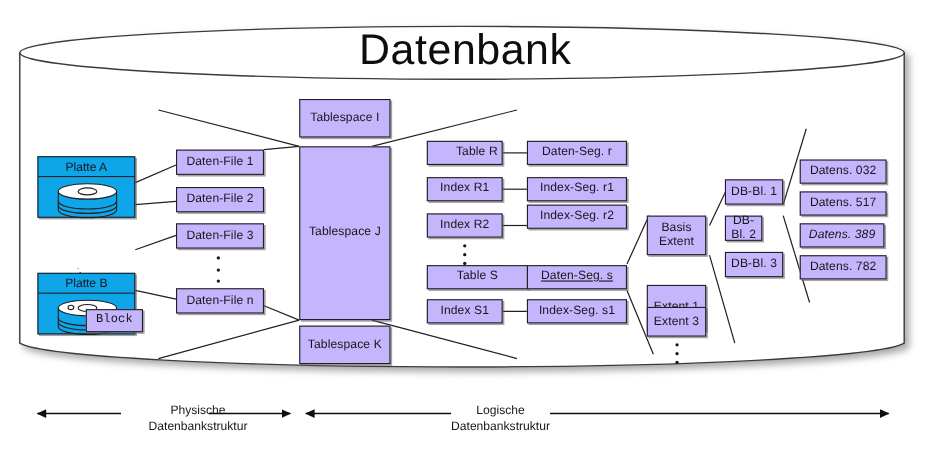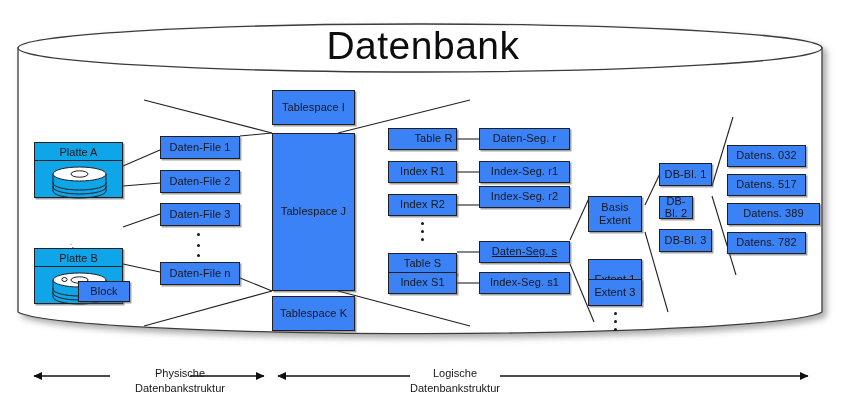--- a/index.html
+++ b/index.html
@@ -10,21 +10,21 @@
     overflow:hidden;
     position:relative;
   }
   #stage{position:absolute;left:0;top:0;width:846px;height:414px;}
   #svg-layer{position:absolute;left:0;top:0;width:846px;height:414px;}
 
   
   .box{
     position:absolute;
     box-sizing:border-box;
-    background:#3b82f6;
+    background:#c4b5fd;
     border:1.2px solid #231f20;
     box-shadow:1.5px 1.5px 0 rgba(90,90,90,.55);
     display:flex;
     align-items:center;
     justify-content:center;
     text-align:center;
     color:#17171b;
     font-size:11px;
     line-height:1.05;
     letter-spacing:.1px;
@@ -183,21 +183,21 @@
           <path d="M18,21 L18,26 A26.5,7 0 0 0 71,26 L71,21"></path>
           <path d="M18,13 L18,22 A26.5,7 0 0 0 71,22 L71,13"></path>
           <ellipse cx="44.5" cy="13" rx="26.5" ry="7" fill="#fff"></ellipse>
           <ellipse cx="44.5" cy="13" rx="8.5" ry="3.2" fill="#fff"></ellipse>
           <ellipse cx="29.5" cy="12.5" rx="2.6" ry="2" fill="#fff" stroke="#231f20"></ellipse>
         </g>
       </svg>
     </div>
   </div>
 
-  <div class="box" style="left:78px;top:281px;width:52px;height:21px;">Block</div>
+  <div class="box" style="left:78px;top:281px;width:52px;height:21px;font-family:Liberation Mono, monospace;">Block</div>
 
   <div class="box" style="left:160px;top:136px;width:80px;height:23px;">Daten-File 1</div>
   <div class="box" style="left:160px;top:170px;width:80px;height:23px;">Daten-File 2</div>
   <div class="box" style="left:160px;top:203px;width:80px;height:23px;">Daten-File 3</div>
   <div class="vdots" style="left:196px;top:233px;width:4px;height:24px;">
     <i></i>
       <i></i>
       <i></i>
   </div>
   <div class="box" style="left:160px;top:262px;width:80px;height:23px;">Daten-File n</div>
@@ -207,21 +207,21 @@
   <div class="box" style="left:272px;top:296px;width:83px;height:35px;">Tablespace K</div>
 
   <div class="box" style="left:388px;top:128px;width:69px;height:22px;padding-left:22px;">Table R</div>
   <div class="box" style="left:388px;top:161px;width:69px;height:22px;">Index R1</div>
   <div class="box" style="left:388px;top:194px;width:69px;height:22px;">Index R2</div>
   <div class="vdots" style="left:420px;top:222px;width:4px;height:19px;">
     <i></i>
       <i></i>
       <i></i>
   </div>
-  <div class="box" style="left:388px;top:253px;width:69px;height:22px;">Table S</div>
+  <div class="box" style="left:388px;top:241px;width:92px;height:22px;">Table S</div>
   <div class="box" style="left:388px;top:272px;width:69px;height:22px;">Index S1</div>
 
   <div class="box" style="left:479px;top:128px;width:91px;height:22px;">Daten-Seg. r</div>
   <div class="box" style="left:479px;top:161px;width:91px;height:22px;">Index-Seg. r1</div>
   <div class="box" style="left:479px;top:186px;width:91px;height:22px;">Index-Seg. r2</div>
   <div class="box" style="left:479px;top:241px;width:91px;height:22px;text-decoration:underline;">Daten-Seg. s</div>
   <div class="box" style="left:479px;top:272px;width:91px;height:22px;">Index-Seg. s1</div>
 
   <div class="box two-line" style="left:588px;top:196px;width:54px;height:36px;">Basis
 Extent</div>
@@ -232,21 +232,21 @@
       <i></i>
       <i></i>
   </div>
 
   <div class="box" style="left:659px;top:163px;width:53px;height:23px;">DB-Bl. 1</div>
   <div class="box" style="left:659px;top:196px;width:34px;height:23px;">DB-Bl. 2</div>
   <div class="box" style="left:659px;top:229px;width:53px;height:23px;">DB-Bl. 3</div>
 
   <div class="box" style="left:727px;top:145px;width:79px;height:22px;">Datens. 032</div>
   <div class="box" style="left:727px;top:174px;width:79px;height:22px;">Datens. 517</div>
-  <div class="box" style="left:727px;top:203px;width:93px;height:22px;">Datens. 389</div>
+  <div class="box" style="left:727px;top:203px;width:77px;height:22px;font-style:italic;">Datens. 389</div>
   <div class="box" style="left:727px;top:232px;width:79px;height:22px;">Datens. 782</div>
 
   <div class="axis-label" style="left:90px;top:366px;width:180px;">Physische
 Datenbankstruktur</div>
   <div class="axis-label" style="left:365px;top:366px;width:180px;">Logische
 Datenbankstruktur</div>
 
 </div>
 
 </body></html>

